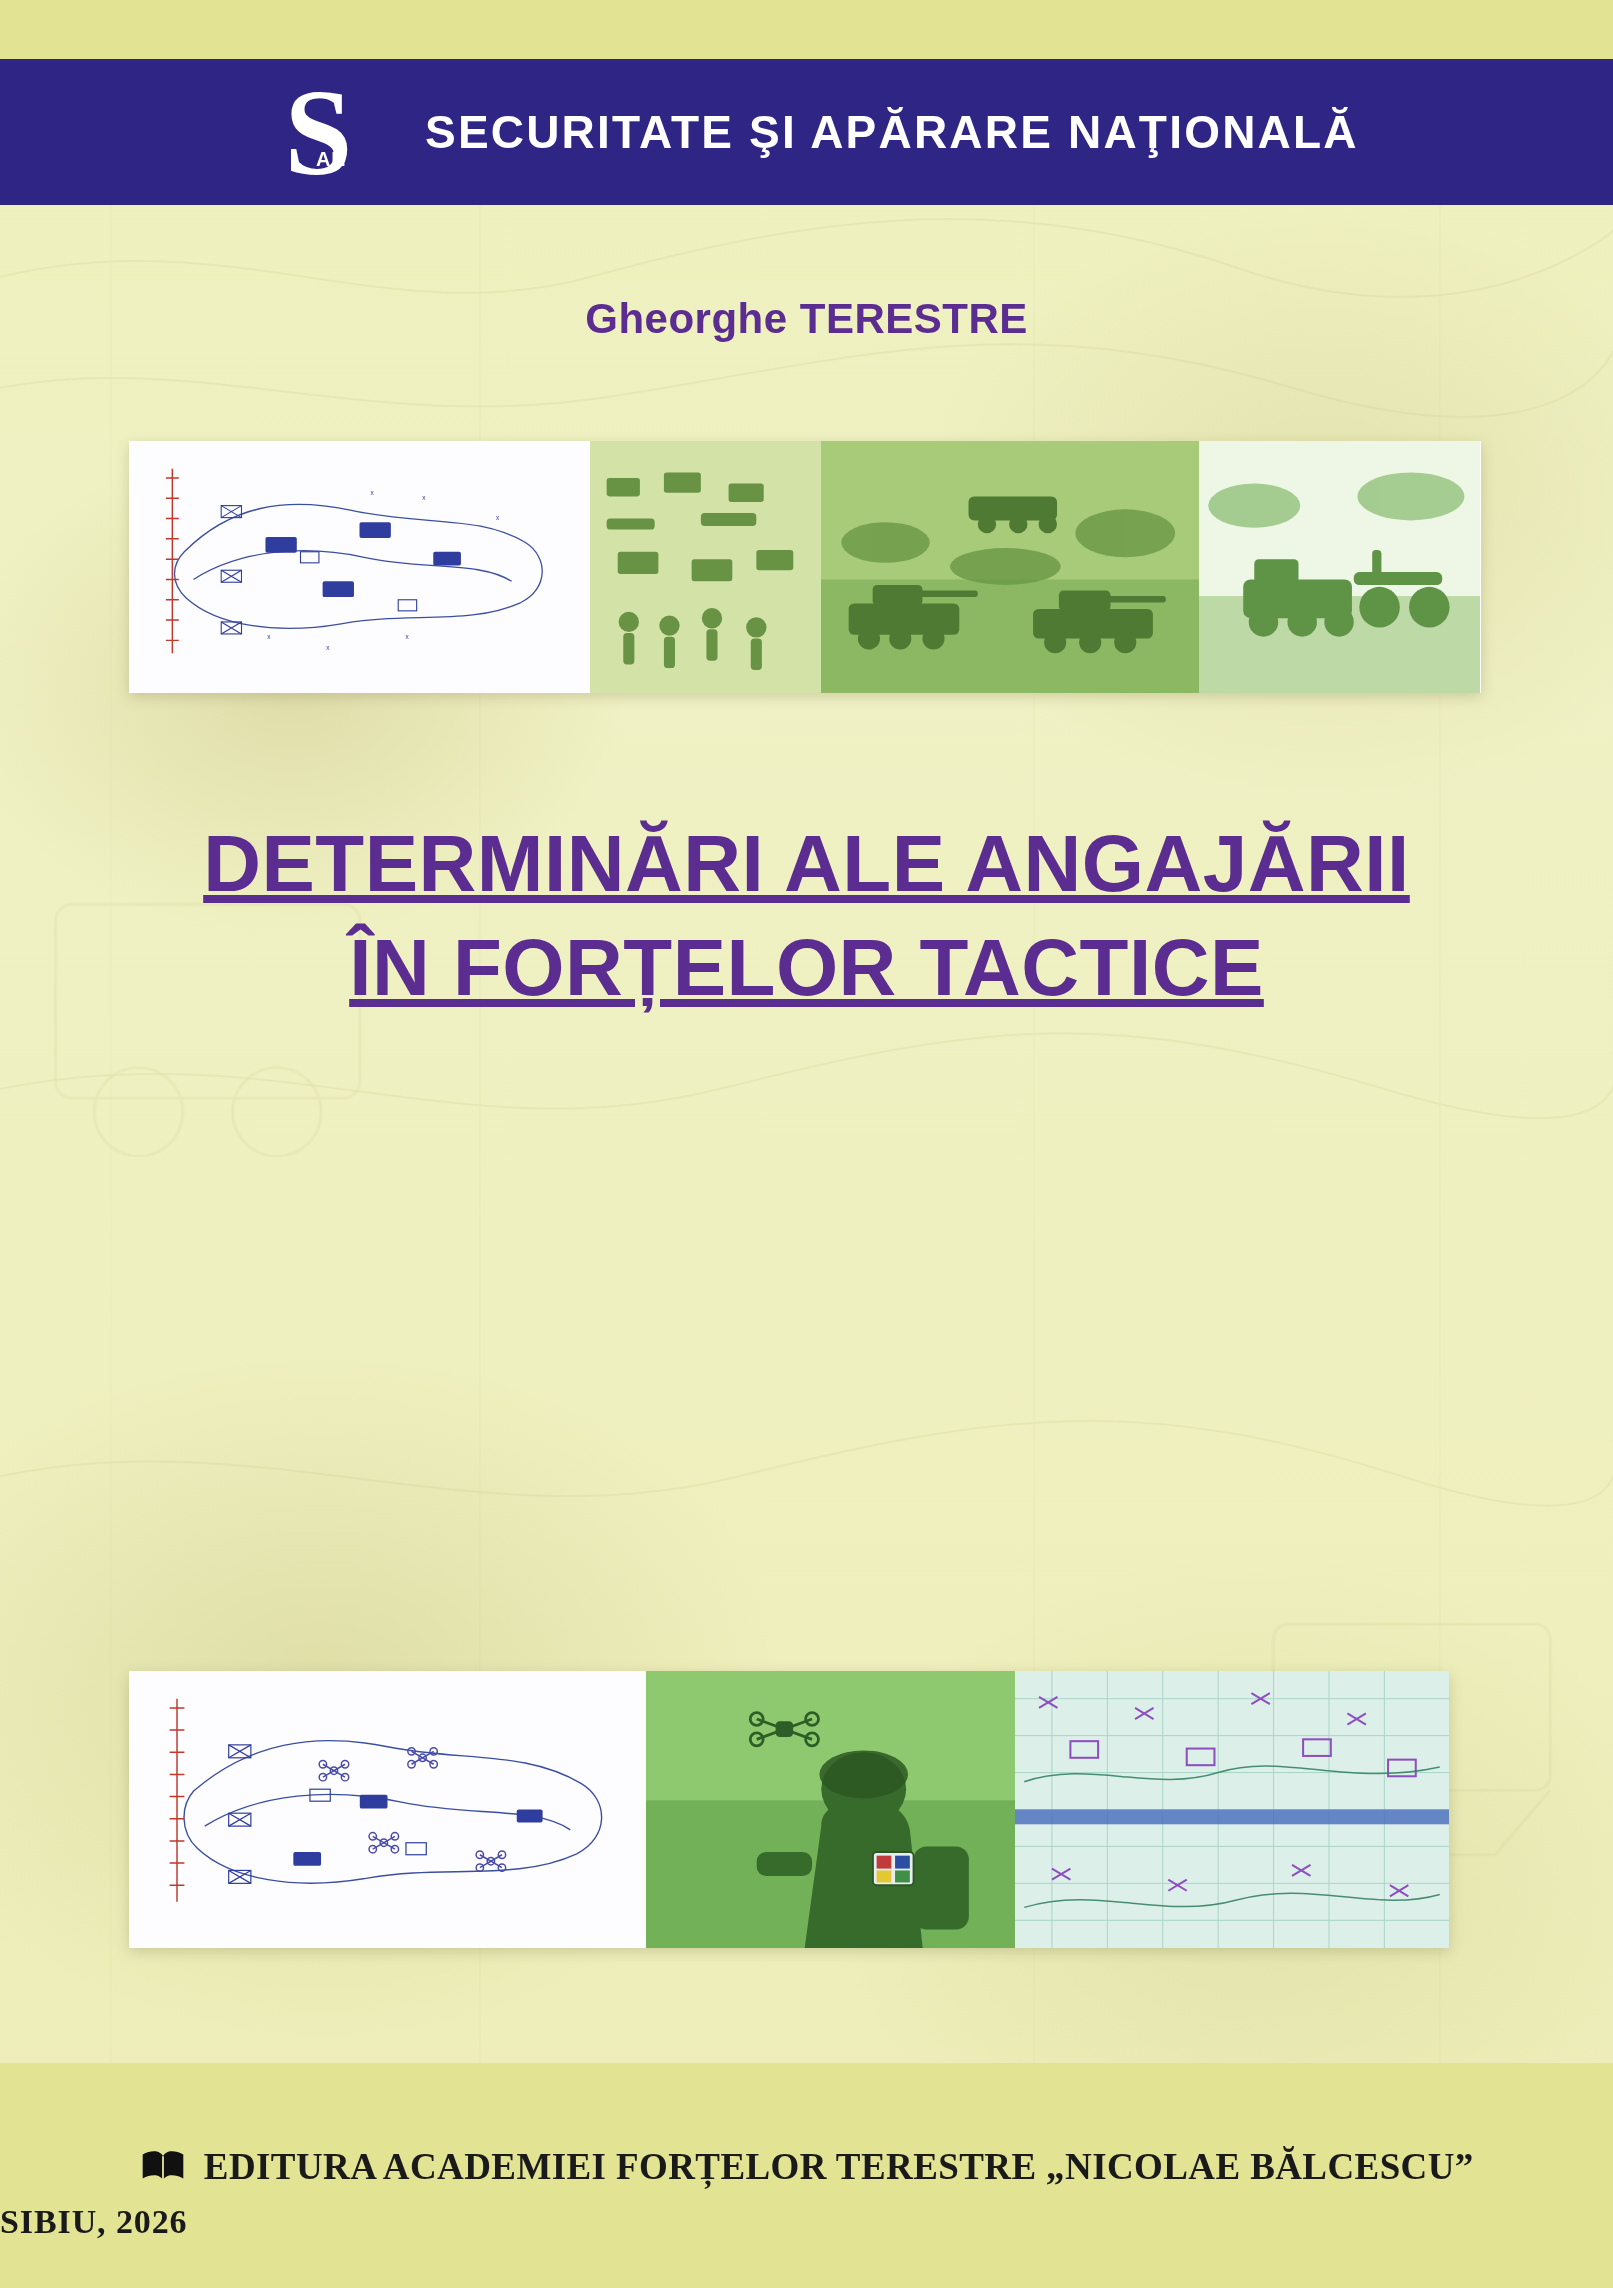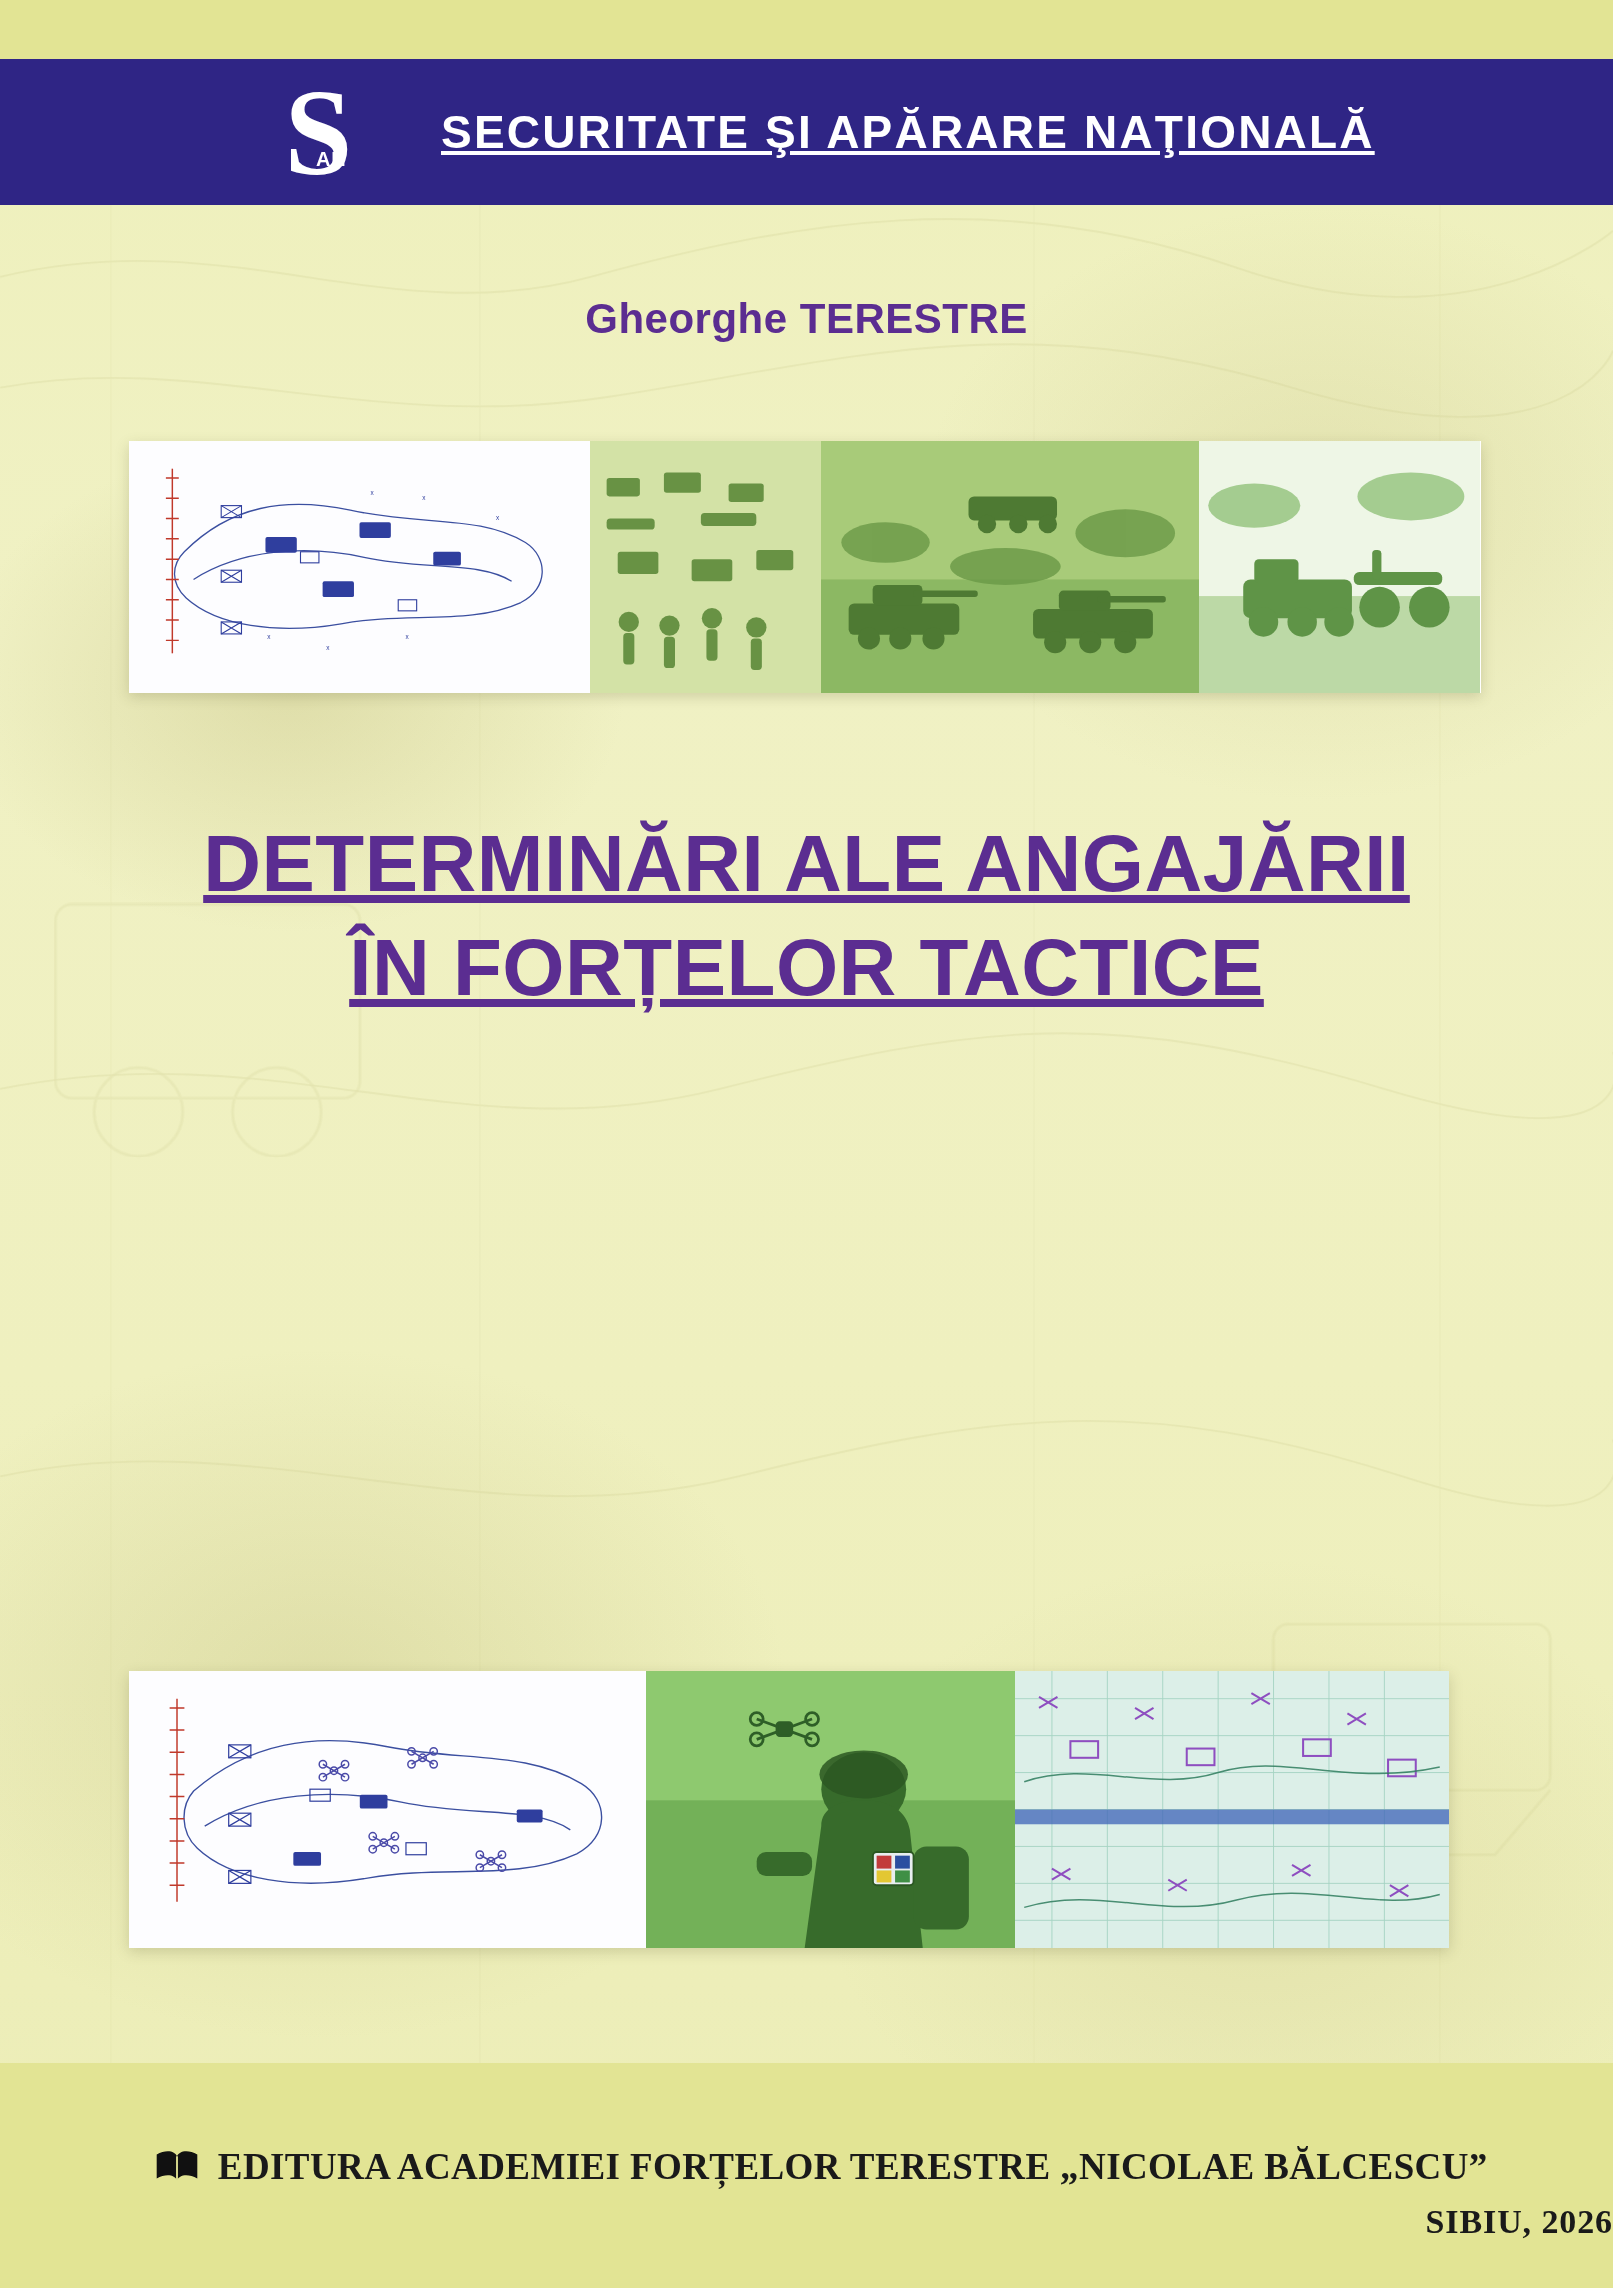--- a/index.html
+++ b/index.html
@@ -76,23 +76,22 @@
     top: 70px;
     font-size: 20px;
     font-weight: bold;
     letter-spacing: 0.9px;
   }
   .header-title {
     color: #ffffff;
     font-size: 46px;
     font-weight: bold;
     letter-spacing: 2.2px;
-    margin-left: 42px;
+    margin-left: 26px;
     white-space: nowrap;
-    text-decoration: underline;
   }
   .author {
     position: absolute;
     left: 0; right: 0;
     top: 295px;
     text-align: center;
     color: #5b2d91;
     font-size: 42px;
     font-weight: bold;
     letter-spacing: 0.5px;
@@ -161,24 +160,23 @@
     position: absolute;
     left: 0; right: 0;
     bottom: 0;
     height: 226px;
     background: #e2e494;
   }
   .footer-inner {
     position: absolute;
     left: 0; right: 0;
     bottom: 48px;
-    text-align: right;
+    text-align: left;
     font-family: "Liberation Serif", serif;
     color: #1a1a1a;
-    padding-left: 28px;
   }
   .publisher-row {
     display: flex;
     align-items: center;
     justify-content: center;
     gap: 16.6px;
   }
   .publisher {
     font-size: 37px;
     font-weight: bold;

